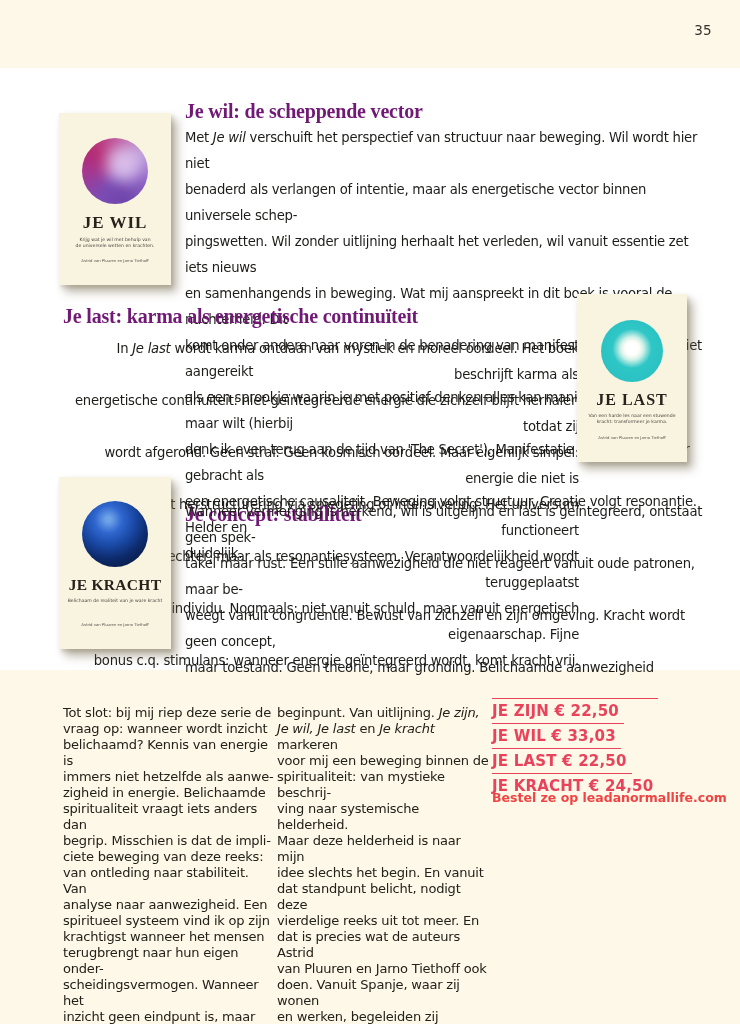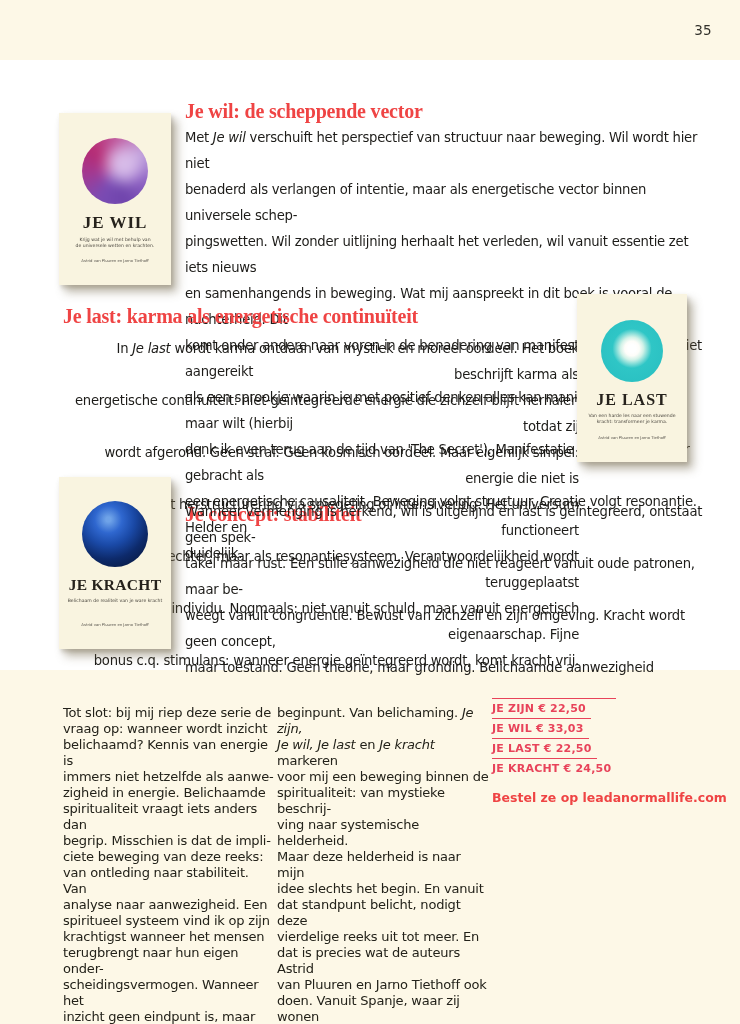--- a/index.html
+++ b/index.html
@@ -1,25 +1,25 @@
 <!DOCTYPE html>
 <html><head>
 <meta charset="utf-8">
 <style>
   html,body { margin:0; padding:0; }
   body {
     width:740px; height:1024px; position:relative; background:#ffffff;
     font-family:"DejaVu Sans", sans-serif; overflow:hidden;
   }
-  .topbar { position:absolute; left:0; top:0; width:740px; height:60px; background:#fdf8e7; }
+  .topbar { position:absolute; left:0; top:0; width:740px; height:68px; background:#fdf8e7; }
   .pagenum { position:absolute; right:28px; top:22px; font-size:13.5px; color:#33322c; letter-spacing:.3px; }
   .bottomstrip { position:absolute; left:0; top:670px; width:740px; height:354px; background:#fdf8e7; }
 
   .hd { position:absolute; margin:0; font-family:"Liberation Serif", serif; font-weight:700;
-        font-size:20px; color:#ef4444; letter-spacing:-0.2px; }
+        font-size:20px; color:#701a75; letter-spacing:-0.2px; }
   .hd1 { left:185px; top:100px; }
   .hd2 { left:63px;  top:305px; }
   .hd3 { left:185px; top:503px; }
 
   .body-p { position:absolute; margin:0; font-size:13.2px; line-height:26px; color:#1d1c19;
             letter-spacing:-0.25px; white-space:pre-line; }
   .p1 { left:185px; top:125px; width:522px; }
   .p2 { left:63px;  top:336px; width:516px;text-align:right; }
   .p3 { left:185px; top:499px; width:522px; }
   .it { font-style:italic; }
@@ -51,21 +51,21 @@
   .cover-authors { position:absolute; bottom:22px; left:0; right:0; font-size:3.8px; color:#55514a; }
 
   .col { position:absolute; top:705px; font-size:13px; line-height:16px; color:#23221a;
          letter-spacing:-0.2px; white-space:pre-line; }
   .col1 { left:63px;  width:212px; }
   .col2 { left:277px; width:212px; }
 
   .prices { position:absolute; left:492px; top:698px; width:fit-content; min-width:72px;
             border-top:1.5px solid #e8435a; }
   .price-row { width:fit-content; border-bottom:1.5px solid #e8435a; padding:3px 5px 3px 0;
-               font-size:11px; font-weight:700; color:#e8435a; letter-spacing:.2px; }
+               font-size:15px; font-weight:700; color:#e8435a; letter-spacing:.2px; }
   .price-row:last-child { border-bottom:none; }
   .order { position:absolute; left:492px; top:790px; font-size:12.5px; font-weight:700;
            color:#ef4444; cursor:pointer; }
 </style>
 </head>
 <body>
 
 <div class="topbar">
   <span class="pagenum">35</span>
 </div>
@@ -130,21 +130,21 @@
 begrip. Misschien is dat de impli-
 ciete beweging van deze reeks:
 van ontleding naar stabiliteit. Van
 analyse naar aanwezigheid. Een
 spiritueel systeem vind ik op zijn
 krachtigst wanneer het mensen
 terugbrengt naar hun eigen onder-
 scheidingsvermogen. Wanneer het
 inzicht geen eindpunt is, maar een</div>
 
-<div class="col col2"><span>beginpunt. Van belichaming. </span><span class="it">Je zijn,
+<div class="col col2"><span>beginpunt. Van uitlijning. </span><span class="it">Je zijn,
 Je wil, Je last</span><span> en </span><span class="it">Je kracht</span><span> markeren
 voor mij een beweging binnen de
 spiritualiteit: van mystieke beschrij-
 ving naar systemische helderheid.
 Maar deze helderheid is naar mijn
 idee slechts het begin. En vanuit
 dat standpunt belicht, nodigt deze
 vierdelige reeks uit tot meer. En
 dat is precies wat de auteurs Astrid
 van Pluuren en Jarno Tiethoff ook

